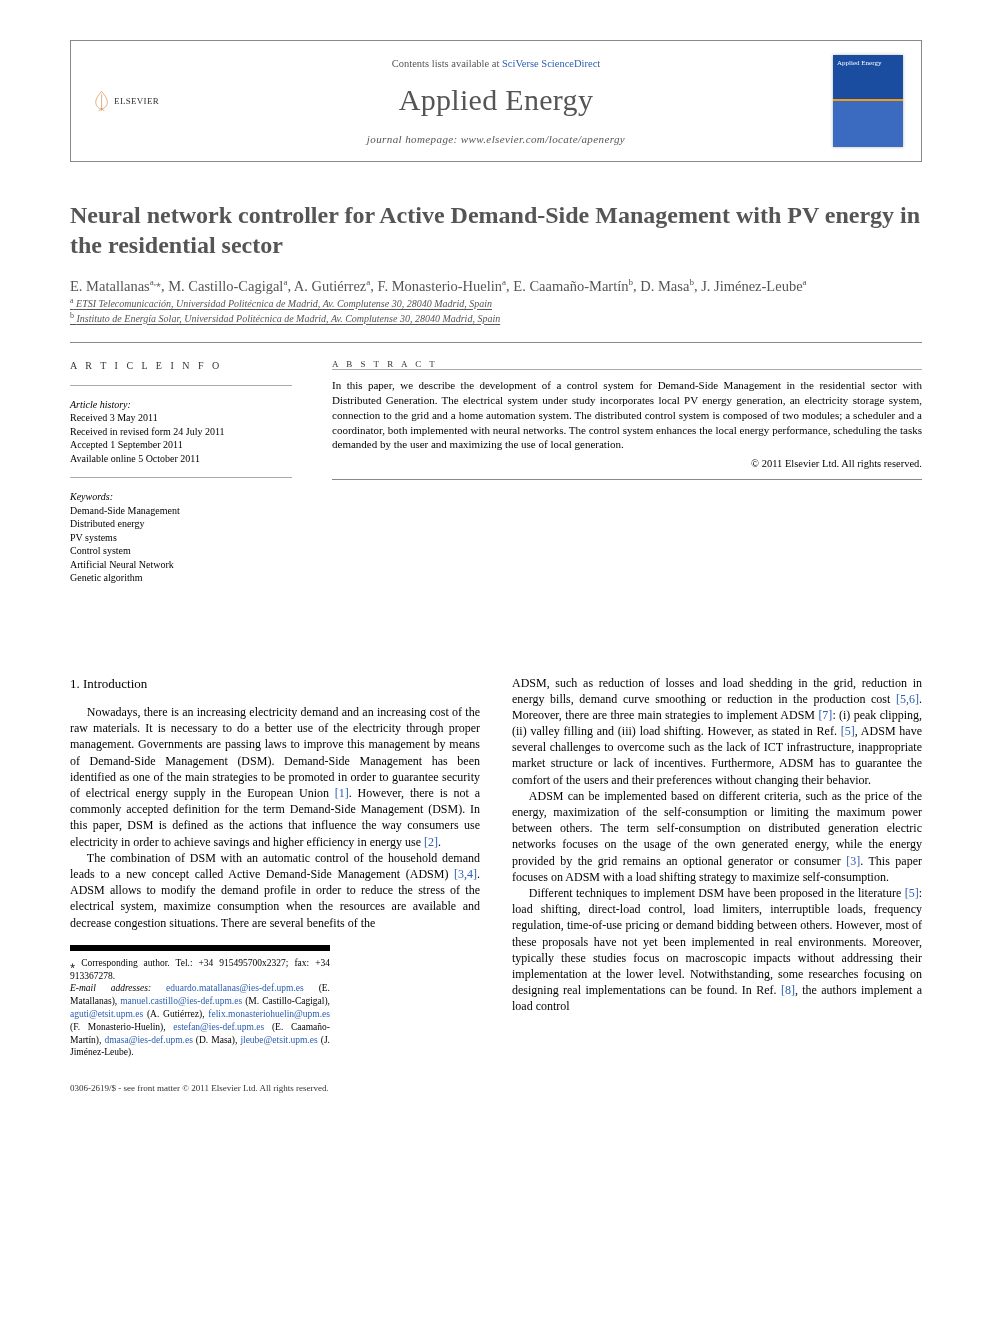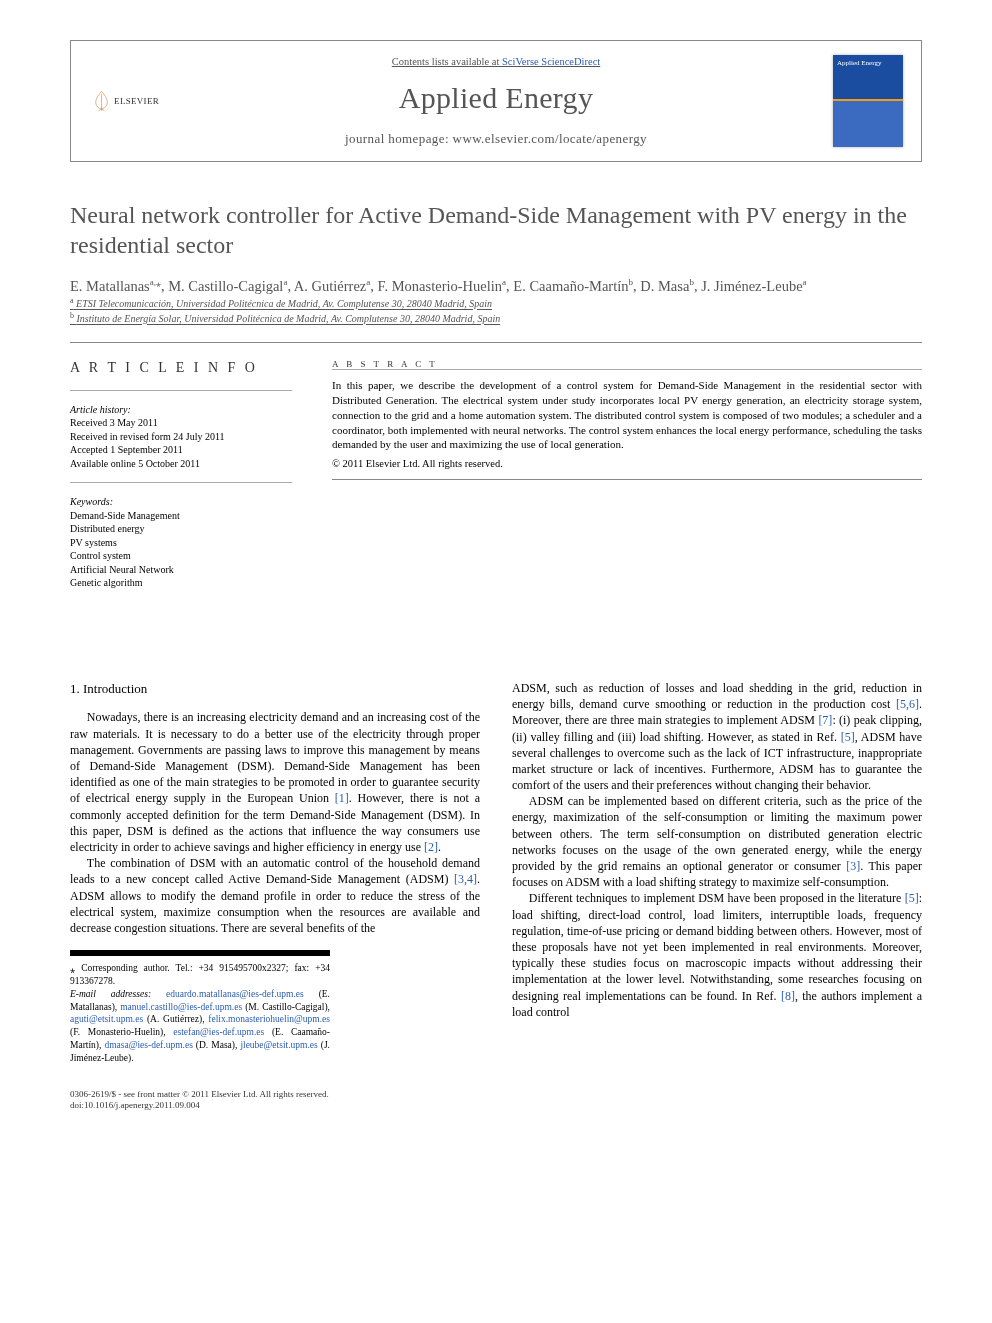--- a/index.html
+++ b/index.html
@@ -39,53 +39,53 @@
   .elsevier-logo svg { display: block; }
   .elsevier-logo .pubname { font-size: 9px; letter-spacing: 0.3px; color: #333; }
   .masthead-center {
     flex: 1;
     text-align: center;
   }
   .masthead-center .contents-line {
     font-size: 10.5px;
     color: #555;
     margin-bottom: 14px;
-    text-decoration: underline;
   }
   .masthead-center .link { color: #2a5db0; }
   .journal-name {
     font-family: Georgia, serif;
     font-size: 30px;
     color: #555;
     letter-spacing: 0.3px;
     margin: 14px 0 16px 0;
   }
   .homepage-line {
-    font-size: 13px;
+    font-size: 11px;
     color: #555;
     letter-spacing: 0.4px;
+    font-style: italic;
   }
   .cover-thumb {
     width: 70px;
     height: 92px;
     background: linear-gradient(180deg,#1a4da0 0%, #1a4da0 48%, #f39c12 48%, #f39c12 50%, #3a6bc0 50%, #3a6bc0 100%);
     position: relative;
     box-shadow: 0 0 3px rgba(0,0,0,.3);
   }
   .cover-thumb::after{
     content: "Applied Energy";
     position:absolute;
     top:4px; left:4px;
     font-size:7px;
     color:#fff;
   }
   .article-title {
     font-size: 24px;
     color: #555;
-    font-weight: normal;
+    font-weight: bold;
     line-height: 1.25;
     margin: 38px 0 16px 0;
   }
   .authors {
     font-size: 14.5px;
     color: #555;
     line-height: 1.35;
   }
   .authors .sup { font-size: 9px; vertical-align: super; color:#555; }
   .authors .star { color:#555; }
@@ -108,38 +108,38 @@
     gap: 40px;
   }
   .meta-left {
     width: 222px;
     flex: 0 0 222px;
     font-size: 10px;
     line-height: 1.35;
   }
   .meta-left .section-head {
     letter-spacing: 3px;
-    font-size: 14px;
+    font-size: 10px;
     color: #333;
   }
   .meta-left .hist-label { font-style: italic; }
   .meta-left hr { border:0;border-top:1px solid #aaa; margin:12px 0; }
   .meta-right { flex: 1; font-size: 11px; }
   .meta-right .section-head {
     letter-spacing: 3px;
     font-size: 9px;
     color: #333;
   }
   .abstract-text {
     font-size: 11px;
     line-height: 1.35;
     text-align: justify;
   }
   .copyright-line {
-    text-align: left;
+    text-align: right;
     font-size: 10.5px;
     margin-top: 6px;
   }
   .body-columns {
     display: flex;
     gap: 32px;
     margin-top: 90px;
     font-size: 12px;
     line-height: 1.35;
     text-align: justify;
@@ -255,16 +255,15 @@
 
     <div class="col">
       <p style="text-indent:0"><span>ADSM, such as reduction of losses and load shedding in the grid, reduction in energy bills, demand curve smoothing or reduction in the production cost </span><span class="reflink">[5,6]</span><span>. Moreover, there are three main strategies to implement ADSM </span><span class="reflink">[7]</span><span>: (i) peak clipping, (ii) valley filling and (iii) load shifting. However, as stated in Ref. </span><span class="reflink">[5]</span><span>, ADSM have several challenges to overcome such as the lack of ICT infrastructure, inappropriate market structure or lack of incentives. Furthermore, ADSM has to guarantee the comfort of the users and their preferences without changing their behavior.</span></p>
       <p><span>ADSM can be implemented based on different criteria, such as the price of the energy, maximization of the self-consumption or limiting the maximum power between others. The term self-consumption on distributed generation electric networks focuses on the usage of the own generated energy, while the energy provided by the grid remains an optional generator or consumer </span><span class="reflink">[3]</span><span>. This paper focuses on ADSM with a load shifting strategy to maximize self-consumption.</span></p>
       <p><span>Different techniques to implement DSM have been proposed in the literature </span><span class="reflink">[5]</span><span>: load shifting, direct-load control, load limiters, interruptible loads, frequency regulation, time-of-use pricing or demand bidding between others. However, most of these proposals have not yet been implemented in real environments. Moreover, typically these studies focus on macroscopic impacts without addressing their implementation at the lower level. Notwithstanding, some researches focusing on designing real implementations can be found. In Ref. </span><span class="reflink">[8]</span><span>, the authors implement a load control</span></p>
     </div>
   </div>
 
   <div class="footer-line">
     <div>0306-2619/$ - see front matter © 2011 Elsevier Ltd. All rights reserved.</div>
-    <div>doi:10.1016/j.apenergy.2011.09.004</div>
   </div>
 
 </div>
 
 </body></html>

